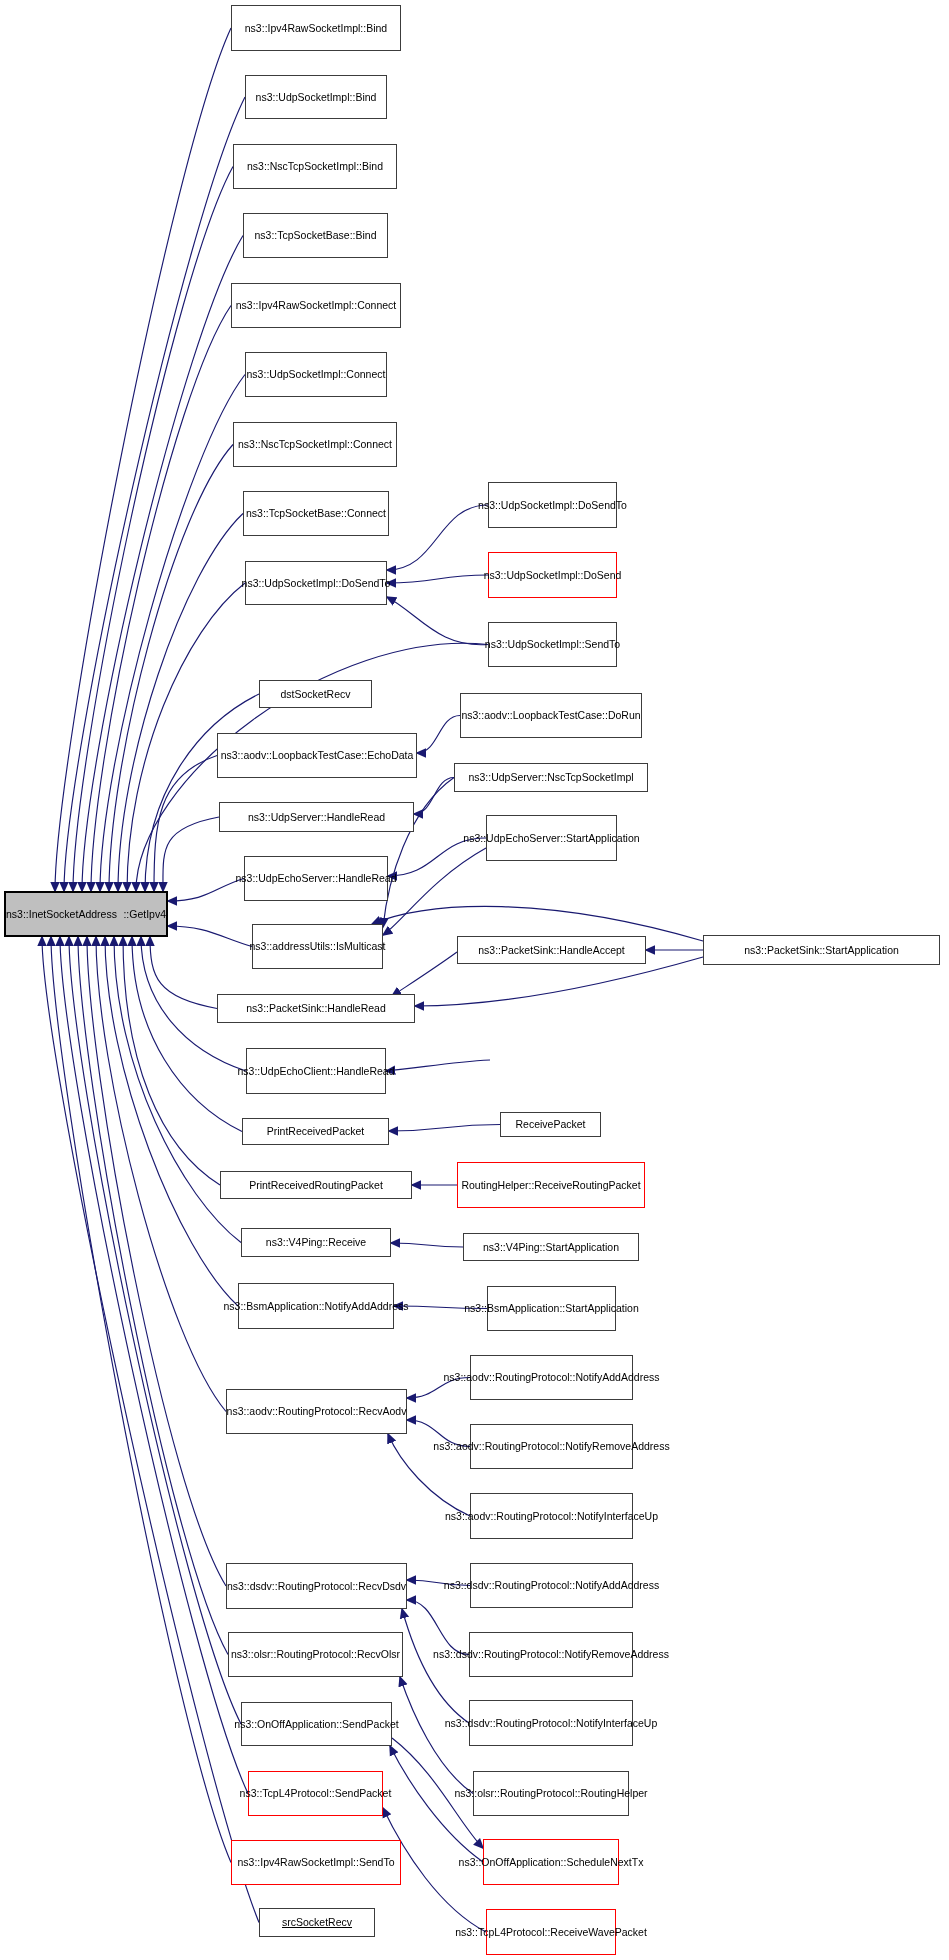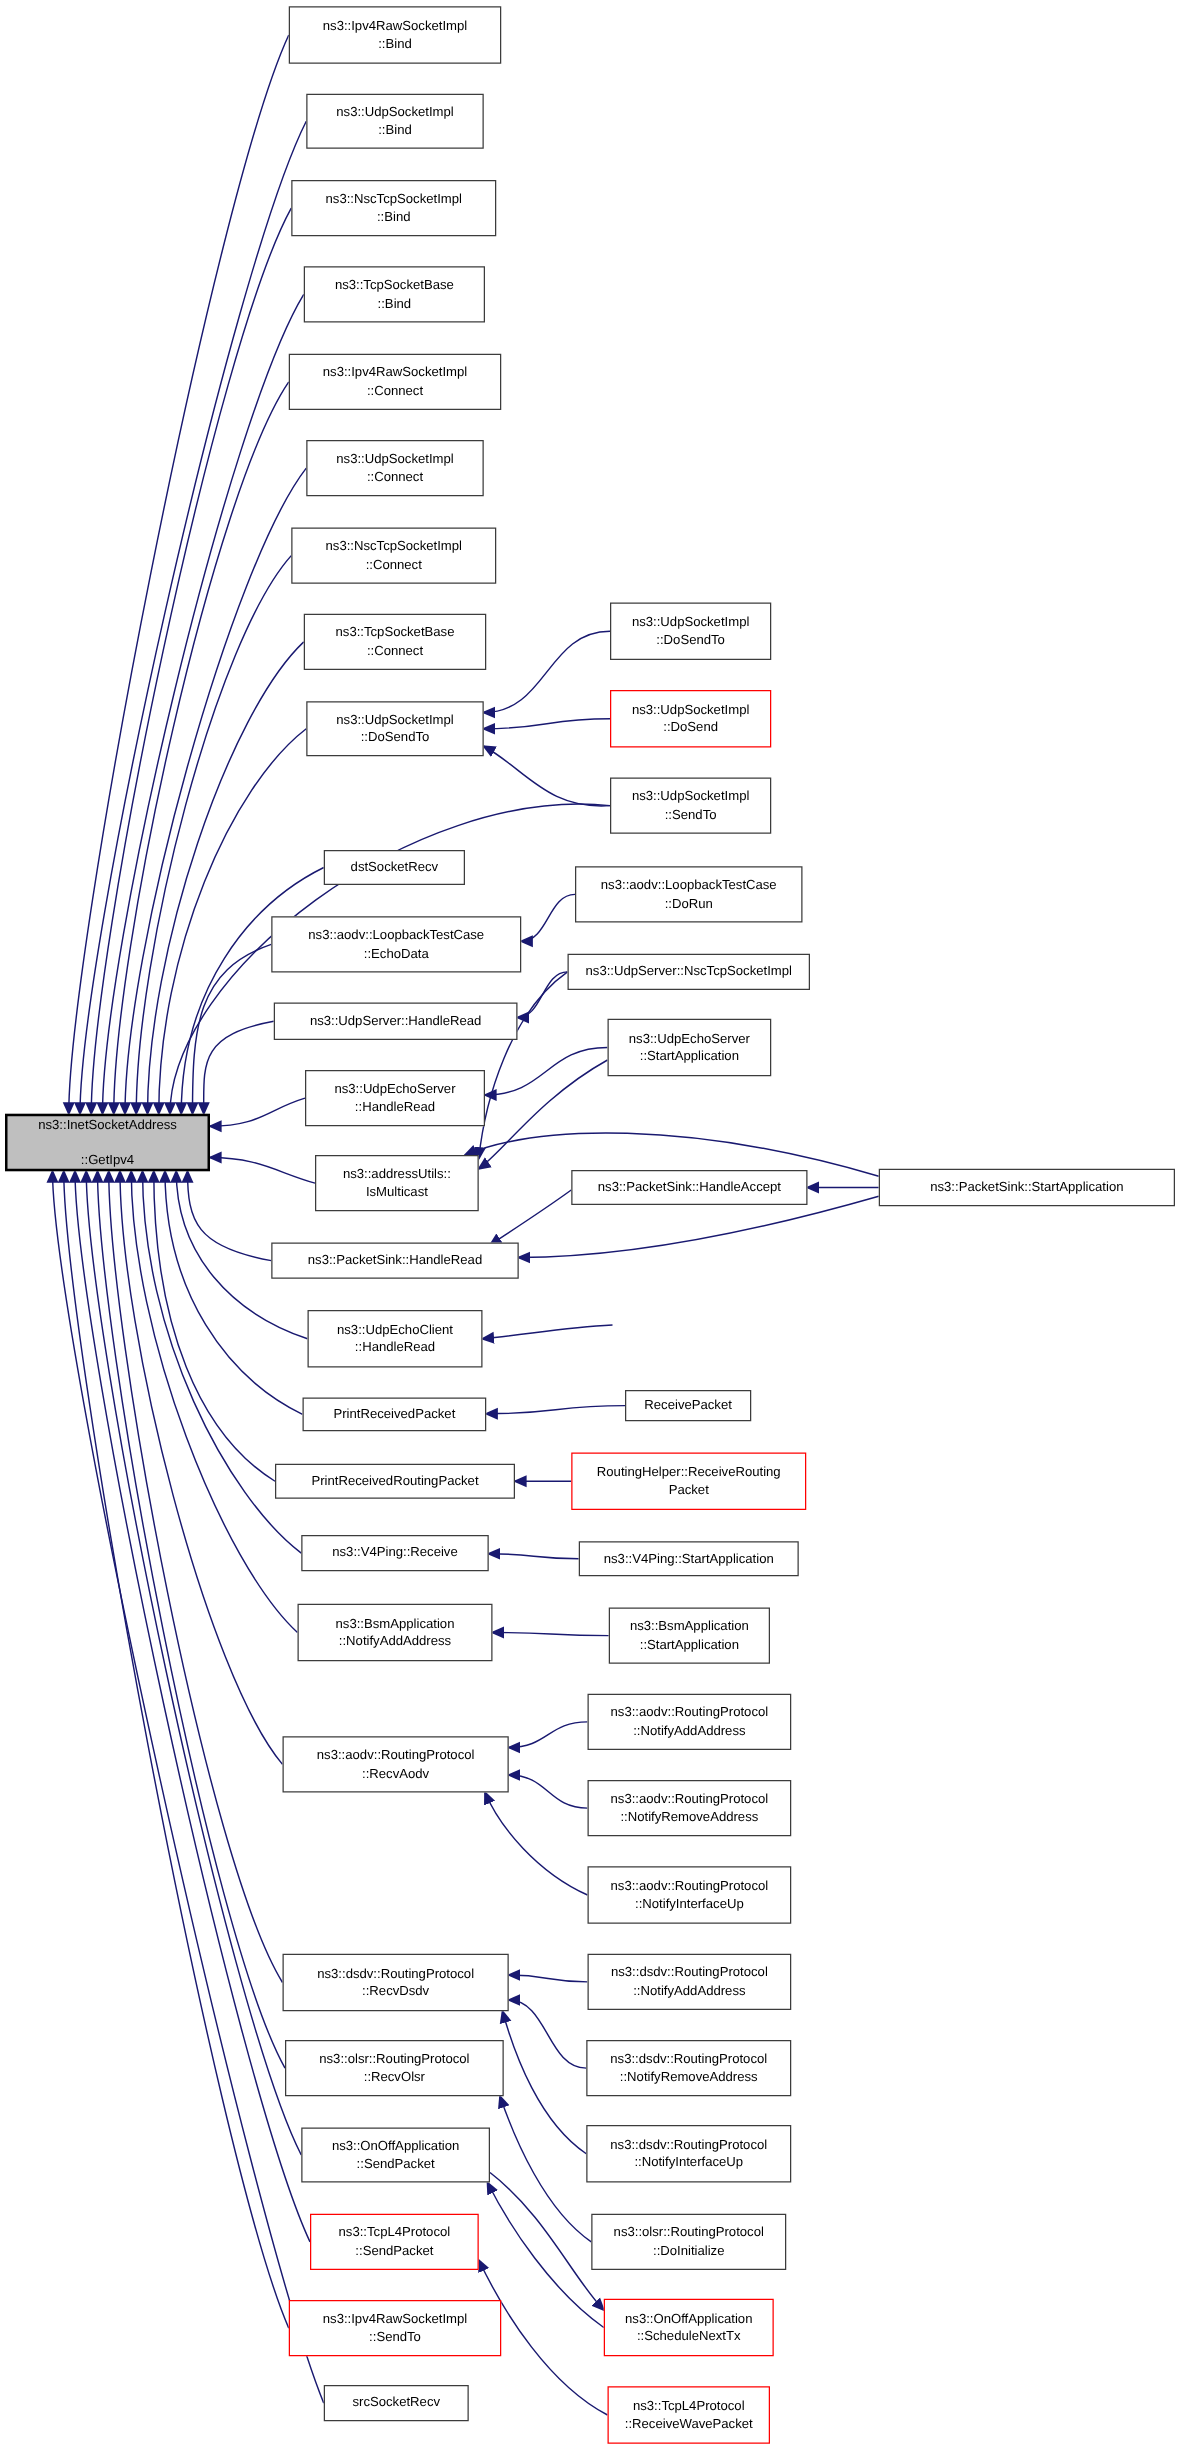--- a/index.html
+++ b/index.html
@@ -6,21 +6,21 @@
   #graph {
     position:relative; width:949px; height:1960px;
     font-family:"Liberation Sans", sans-serif;
     overflow:hidden; background:#ffffff;
   }
   #edges { position:absolute; left:0; top:0; }
   .edge { fill:none; stroke:#191970; stroke-width:1.15; }
   .node {
     position:absolute; box-sizing:border-box;
     background:#ffffff; border:1.4px solid #3c3c3c;
-    display:flex; flex-direction:column; justify-content:center; align-items:center;
+    display:flex; flex-direction:row; justify-content:center; align-items:center;
     text-align:center; font-size:10.5px; line-height:14.5px; color:#000000;
     cursor:pointer; white-space:nowrap;
   }
   .node.red  { border-color:#ff0000; }
   .node.root { background:#bfbfbf; border:2px solid #000000; cursor:default;justify-content:space-between; }
   .lbl { pointer-events:none; }
 </style>
 </head>
 <body>
 
@@ -183,21 +183,21 @@
         <div class="lbl">::SendPacket</div>
       </div>
       <div class="node red" style="left: 248px; top: 1771px; width: 135px; height: 45px;">
         <div class="lbl">ns3::TcpL4Protocol</div>
         <div class="lbl">::SendPacket</div>
       </div>
       <div class="node red" style="left: 231px; top: 1840px; width: 170px; height: 45px;">
         <div class="lbl">ns3::Ipv4RawSocketImpl</div>
         <div class="lbl">::SendTo</div>
       </div>
-      <div class="node" style="left: 259px; top: 1908px; width: 116px; height: 29px;">
+      <div class="node" style="left: 259px; top: 1908px; width: 116px; height: 29px; text-decoration: underline;">
         <div class="lbl">srcSocketRecv</div>
       </div>
       <div class="node" style="left: 488px; top: 482px; width: 129px; height: 46px;">
         <div class="lbl">ns3::UdpSocketImpl</div>
         <div class="lbl">::DoSendTo</div>
       </div>
       <div class="node red" style="left: 488px; top: 552px; width: 129px; height: 46px;">
         <div class="lbl">ns3::UdpSocketImpl</div>
         <div class="lbl">::DoSend</div>
       </div>
@@ -255,21 +255,21 @@
       <div class="node" style="left: 469px; top: 1632px; width: 164px; height: 45px;">
         <div class="lbl">ns3::dsdv::RoutingProtocol</div>
         <div class="lbl">::NotifyRemoveAddress</div>
       </div>
       <div class="node" style="left: 469px; top: 1700px; width: 164px; height: 46px;">
         <div class="lbl">ns3::dsdv::RoutingProtocol</div>
         <div class="lbl">::NotifyInterfaceUp</div>
       </div>
       <div class="node" style="left: 473px; top: 1771px; width: 156px; height: 45px;">
         <div class="lbl">ns3::olsr::RoutingProtocol</div>
-        <div class="lbl">::DoInitialize</div>
+        <div class="lbl">::RoutingHelper</div>
       </div>
       <div class="node red" style="left: 483px; top: 1839px; width: 136px; height: 46px;">
         <div class="lbl">ns3::OnOffApplication</div>
         <div class="lbl">::ScheduleNextTx</div>
       </div>
       <div class="node red" style="left: 486px; top: 1909px; width: 130px; height: 46px;">
         <div class="lbl">ns3::TcpL4Protocol</div>
         <div class="lbl">::ReceiveWavePacket</div>
       </div>
     </div>

